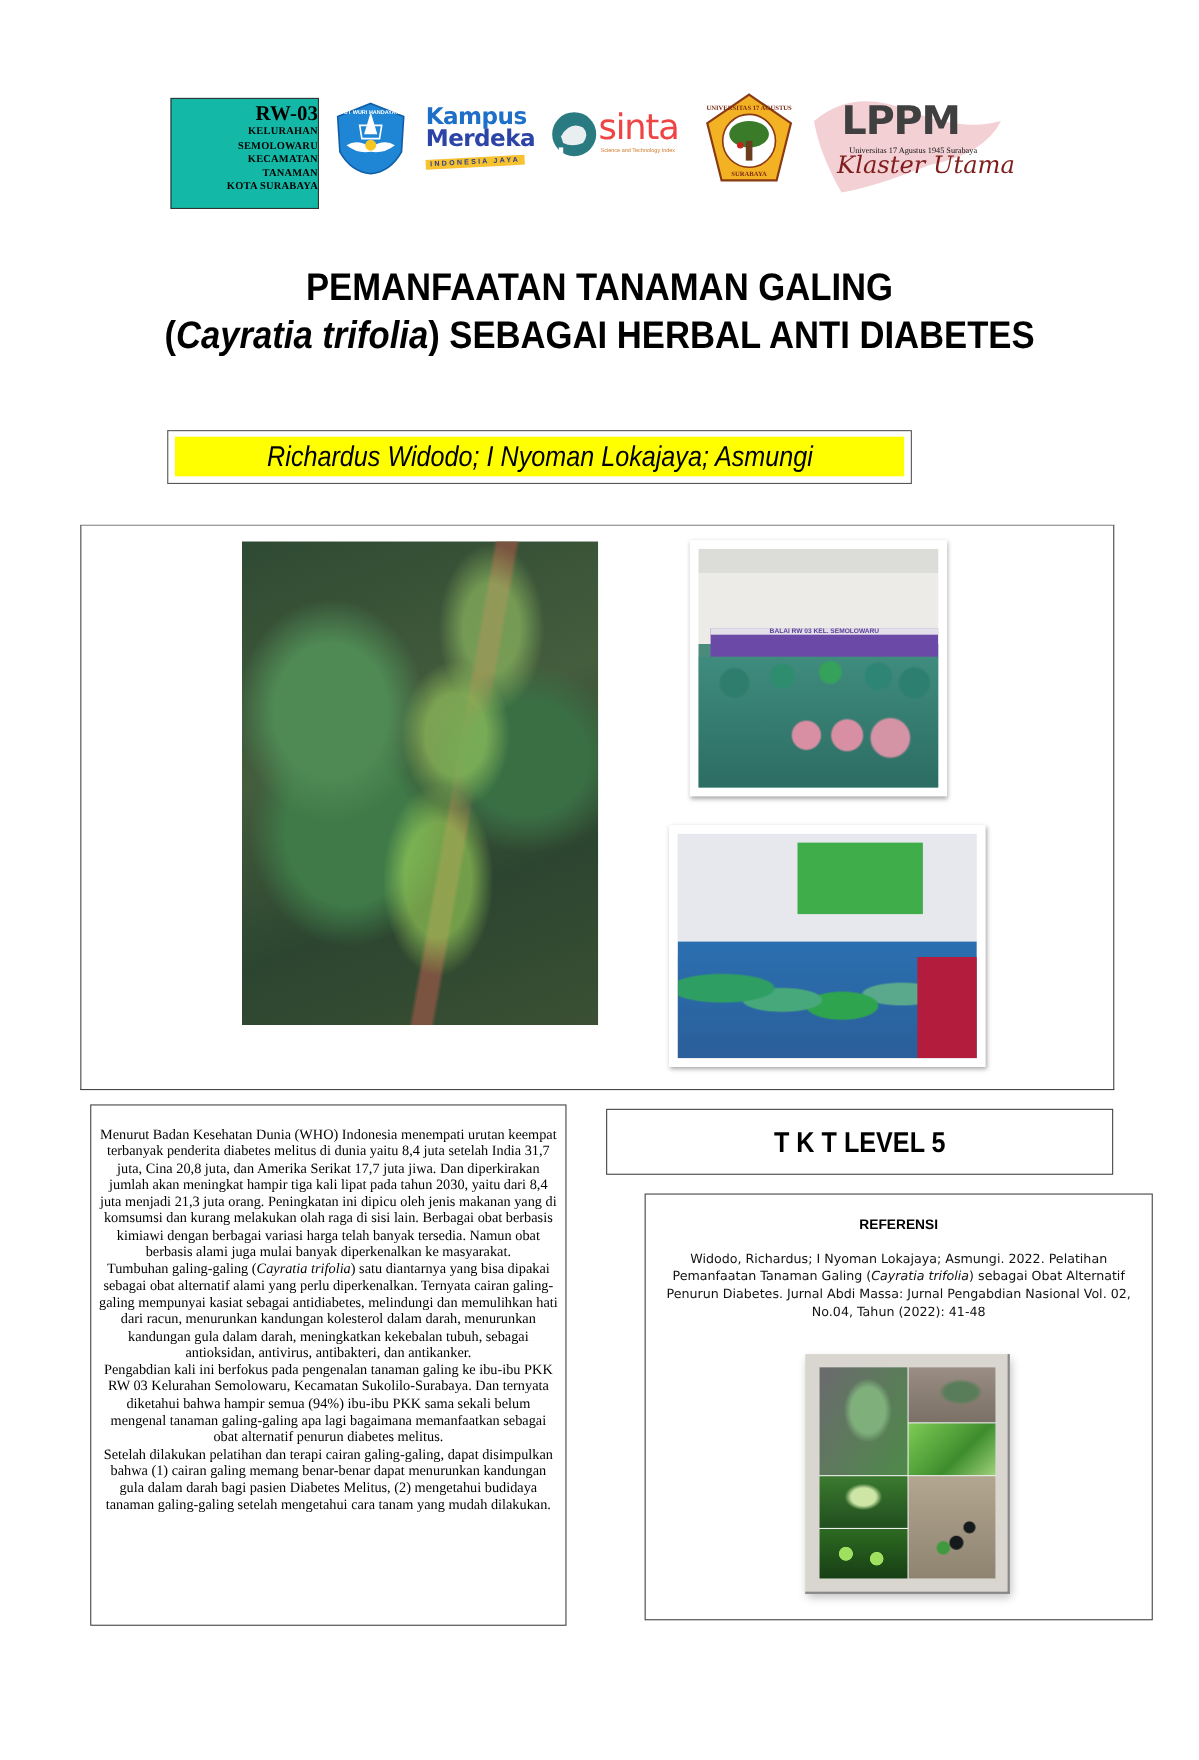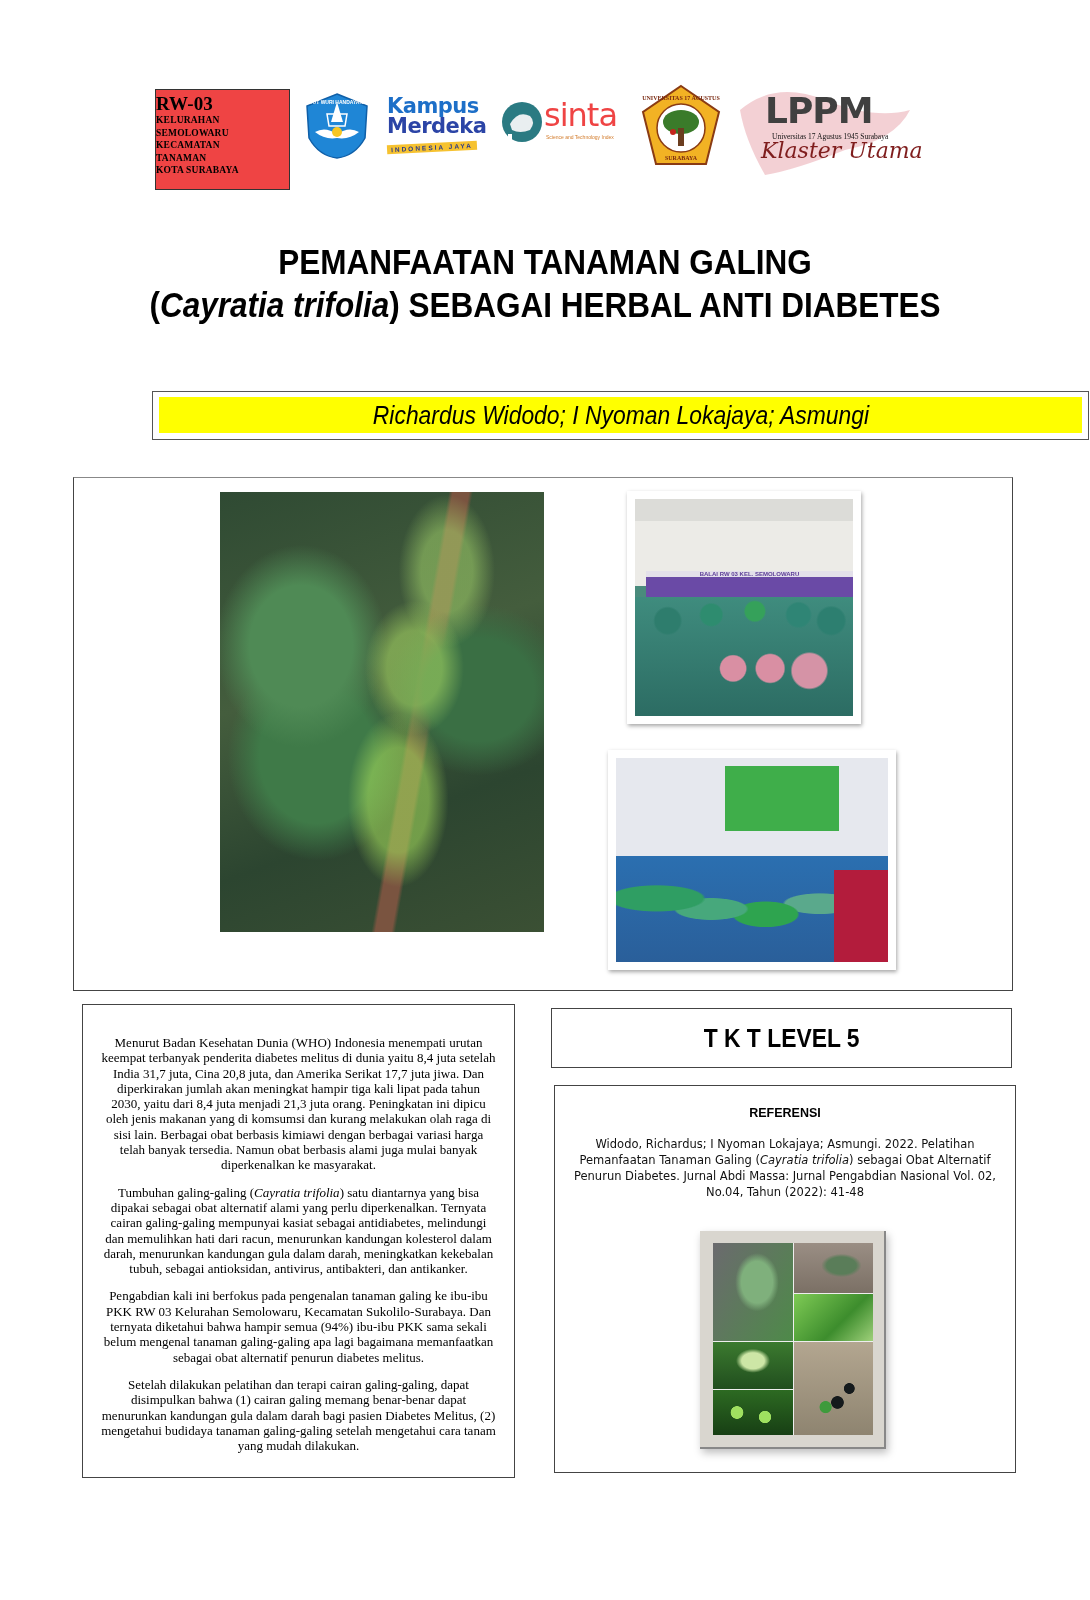--- a/index.html
+++ b/index.html
@@ -4,23 +4,23 @@
 <style>
   * { box-sizing: border-box; margin: 0; padding: 0; }
   html, body { width: 1090px; height: 1600px; background: #ffffff; overflow: hidden; }
   body { position: relative; font-family: "Liberation Sans", sans-serif; color: #000; }
 
   .abs { position: absolute; }
 
   
   .rw-box {
     left: 155px; top: 89px; width: 135px; height: 101px;
-    background: #ef4444; border: 1px solid #333;
+    background: #14b8a6; border: 1px solid #333;
     font-family: "Liberation Serif", serif; font-weight: bold;
-    text-align: left; padding-top: 4px;
+    text-align: right; padding-top: 4px; padding-left: 24px;
   }
   .rw-box .rw-title { font-size: 19px; line-height: 20px; }
   .rw-box .rw-line { font-size: 9.5px; line-height: 12.5px; letter-spacing: 0.2px; }
   .tutwuri { left: 303px; top: 92px; width: 68px; height: 68px; }
   .kampus { left: 387px; top: 96px; width: 102px; height: 58px; }
   .kampus .k1, .kampus .k2 {
     font-family: "DejaVu Sans", sans-serif; font-weight: bold; font-size: 21px; line-height: 20px;
     color: #1d6fc8; letter-spacing: -0.5px;
   }
   .kampus .k2 { color: #2b44a6; }
@@ -47,21 +47,21 @@
   }
 
   
   .title {
     left: 0; width: 1090px; top: 240px; text-align: center;
     font-family: "Liberation Sans", sans-serif; font-weight: bold; font-size: 35px; line-height: 43px;
     transform: scaleX(0.9); transform-origin: center top;
   }
 
   
-  .authors-frame { left: 152px; top: 391px; width: 937px; height: 49px; border: 1px solid #555; }
+  .authors-frame { left: 152px; top: 391px; width: 677px; height: 49px; border: 1px solid #555; }
   .authors-bar {
     position: absolute; left: 6px; top: 5px; right: 6px; bottom: 6px; background: #ffff00;
     display: flex; align-items: center; justify-content: center;
     font-style: italic; font-size: 26px; transform-origin: center;
   }
   .authors-bar span { display: inline-block; transform: scaleX(0.88); }
 
   
   .photo-panel { left: 73px; top: 477px; width: 940px; height: 514px; border: 1px solid #444; border-top-color: #888; }
 
@@ -132,33 +132,33 @@
   .class-photo .table {
     position: absolute; right: 0; width: 20%; top: 55%; bottom: 0; background: #b31c3c;
   }
 
   
   .abstract-box {
     left: 82px; top: 1004px; width: 433px; height: 474px; border: 1px solid #444;
     padding: 18px 6px 0 6px;
     font-family: "Liberation Serif", serif; font-size: 13px; line-height: 15.3px; text-align: center;
   }
-  .abstract-box p { margin: 12px; }
+  .abstract-box p { margin: 0; }
 
   
   .tkt-box {
     left: 551px; top: 1008px; width: 461px; height: 60px; border: 1px solid #444;
     display: flex; align-items: center; justify-content: center;
     font-weight: bold; font-size: 26px;
   }
   .tkt-box span { display: inline-block; transform: scaleX(0.88); }
 
   
   .ref-box {
-    left: 554px; top: 1085px; width: 462px; height: 388px; border: 1px solid #444;
+    left: 586px; top: 1085px; width: 462px; height: 388px; border: 1px solid #444;
     text-align: center;
   }
   .ref-title { position: absolute; left: 0; right: 0; top: 20px; font-weight: bold; font-size: 12.5px; }
   .ref-text {
     position: absolute; left: 14px; right: 14px; top: 50px;
     font-family: "DejaVu Sans", sans-serif; font-size: 11.5px; line-height: 16px; font-weight: 500; color: #111;
   }
   .ref-collage {
     position: absolute; left: 145px; top: 145px; width: 186px; height: 218px;
     background: #d9d6cf; border-right: 2px solid #888; border-bottom: 2px solid #888;

